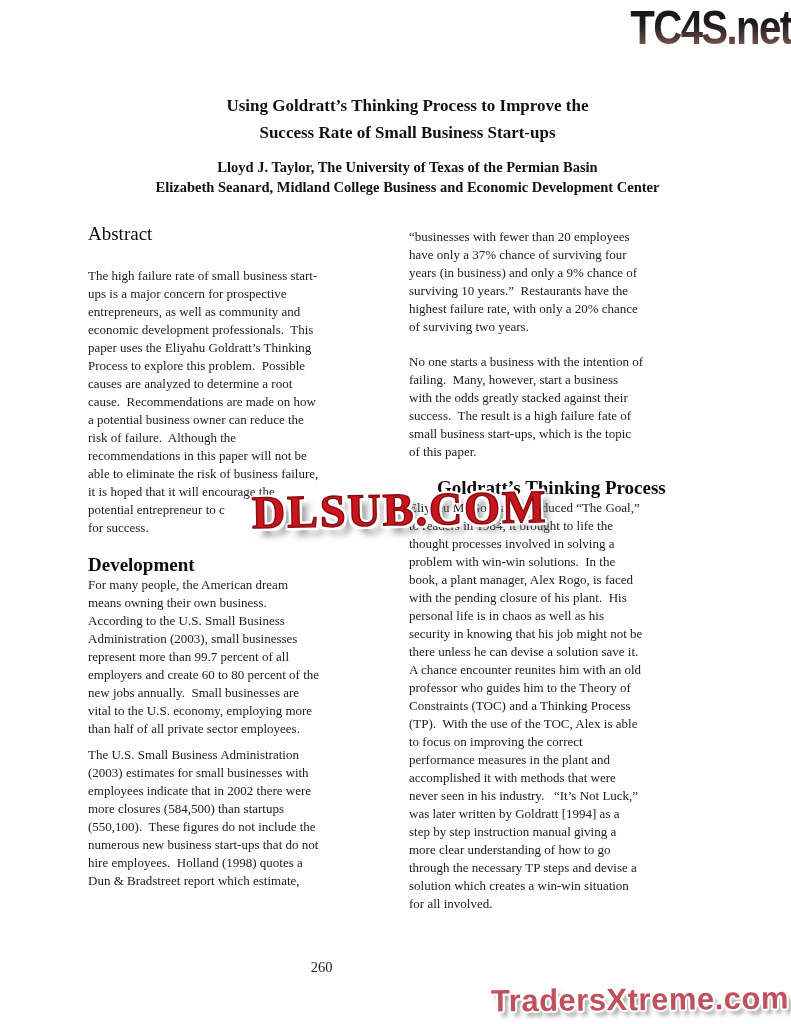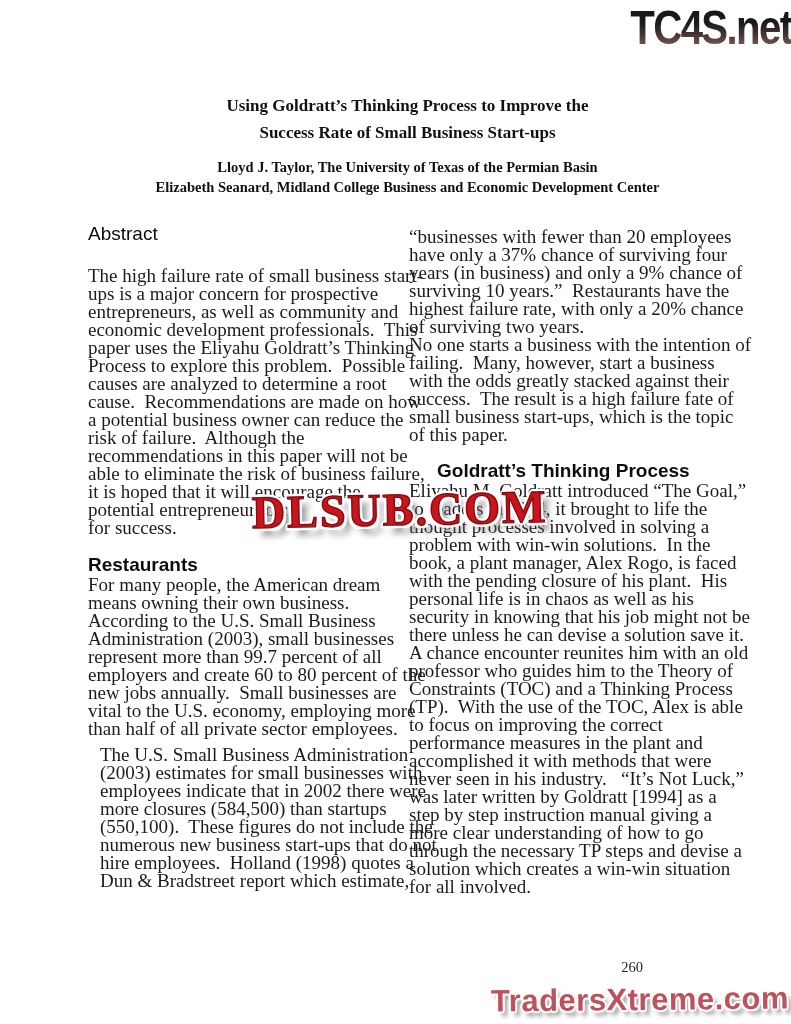--- a/index.html
+++ b/index.html
@@ -43,39 +43,39 @@
     font-size:14.5px; line-height:19.5px; font-weight:bold; color:#111;
   }
 
   
   .col {
     position:absolute; top:222px; width:316px;
   }
   .col-left  { left:88px;  }
   .col-right { left:409px; }
   .body-par {
-    font-size:19px; line-height:18px;
+    font-size:13px; line-height:18px;
     white-space:pre; 
     color:#1b1b1b;
   }
   .h-sans {
-    font-family:Liberation Sans, sans-serif;
+    font-family:Liberation Serif, serif;
     font-size:19px; line-height:23px;
     color:#0d0d0d;
   }
   .h-regular { font-weight:400; }
   .h-bold   { font-weight:700; }
 
   
   .m-abstract-h   { margin-bottom:22px; }
   .m-intro-h      { margin-top:16px; }
   .m-intro-p1     { }
-  .m-intro-p2     { margin-top:8px;margin-left:12px;  }
+  .m-intro-p2     { margin-top:8px;  }
   .m-right-p1     { margin-top:6px;  }
-  .m-right-p2     { }
+  .m-right-p2     { margin-top:17px; }
   .m-right-h      { margin-top:15px;margin-left:28px; }
   .m-right-p3     { }
 
   
   .wm-center {
     position:absolute; left:252px; top:486px;
     font-family:"Liberation Serif", serif;
     font-weight:bold;
     font-size:46px; line-height:48px;
     letter-spacing:2px;
@@ -100,21 +100,21 @@
     color:#bf515c;
     text-shadow:
       2px 0 0 #fff, -2px 0 0 #fff, 0 2px 0 #fff, 0 -2px 0 #fff,
       1.5px 1.5px 0 #fff, -1.5px 1.5px 0 #fff, 1.5px -1.5px 0 #fff, -1.5px -1.5px 0 #fff,
       4px 5px 4px rgba(120,120,120,0.8);
   }
 
   
   .page-number {
     position:absolute; top:959px; left:0; width:643px;
-    text-align:right;
+    text-align:center;
     font-size:14.5px; color:#222;
   }
 </style>
 </head>
 <body>
 
 <div class="page">
 
   <div class="logo">TC4S.net</div>
 
@@ -137,21 +137,21 @@
 Process to explore this problem.  Possible
 causes are analyzed to determine a root
 cause.  Recommendations are made on how
 a potential business owner can reduce the
 risk of failure.  Although the
 recommendations in this paper will not be
 able to eliminate the risk of business failure,
 it is hoped that it will encourage the
 potential entrepreneur to c
 for success.</p>
-    <div class="h-sans h-bold m-intro-h">Restaurants</div>
+    <div class="h-sans h-bold m-intro-h">Development</div>
     <p class="body-par m-intro-p1">For many people, the American dream
 means owning their own business.
 According to the U.S. Small Business
 Administration (2003), small businesses
 represent more than 99.7 percent of all
 employers and create 60 to 80 percent of the
 new jobs annually.  Small businesses are
 vital to the U.S. economy, employing more
 than half of all private sector employees.</p>
     <p class="body-par m-intro-p2">The U.S. Small Business Administration

